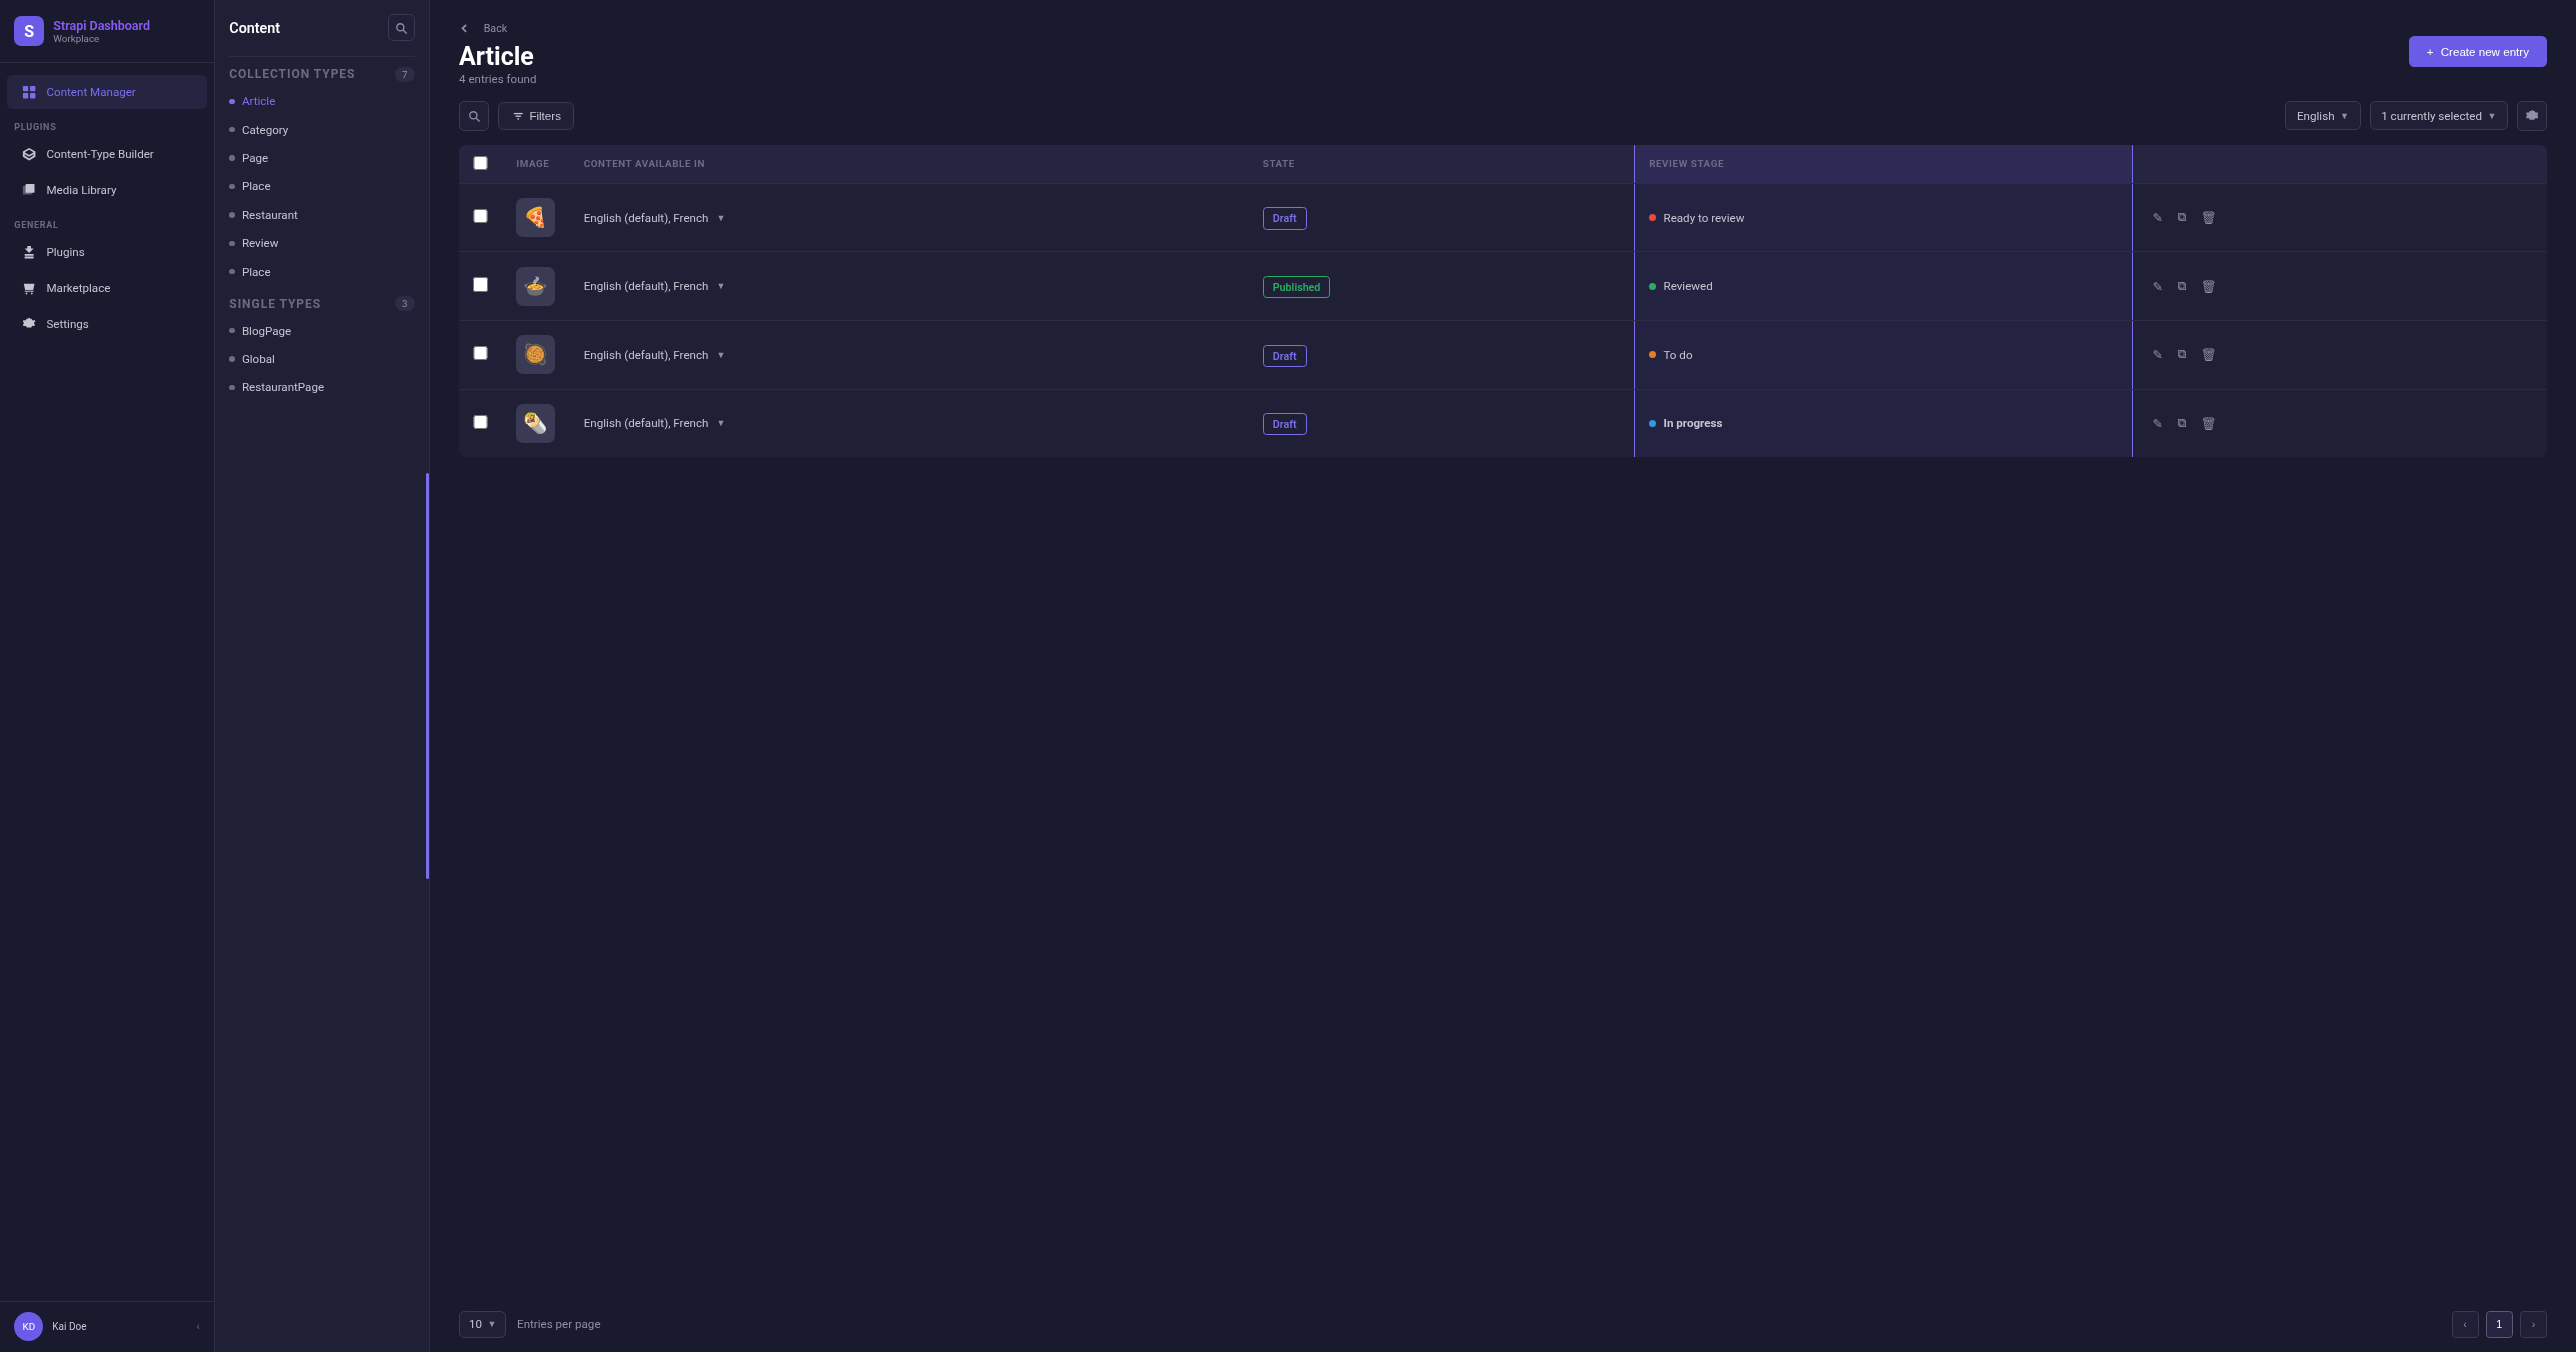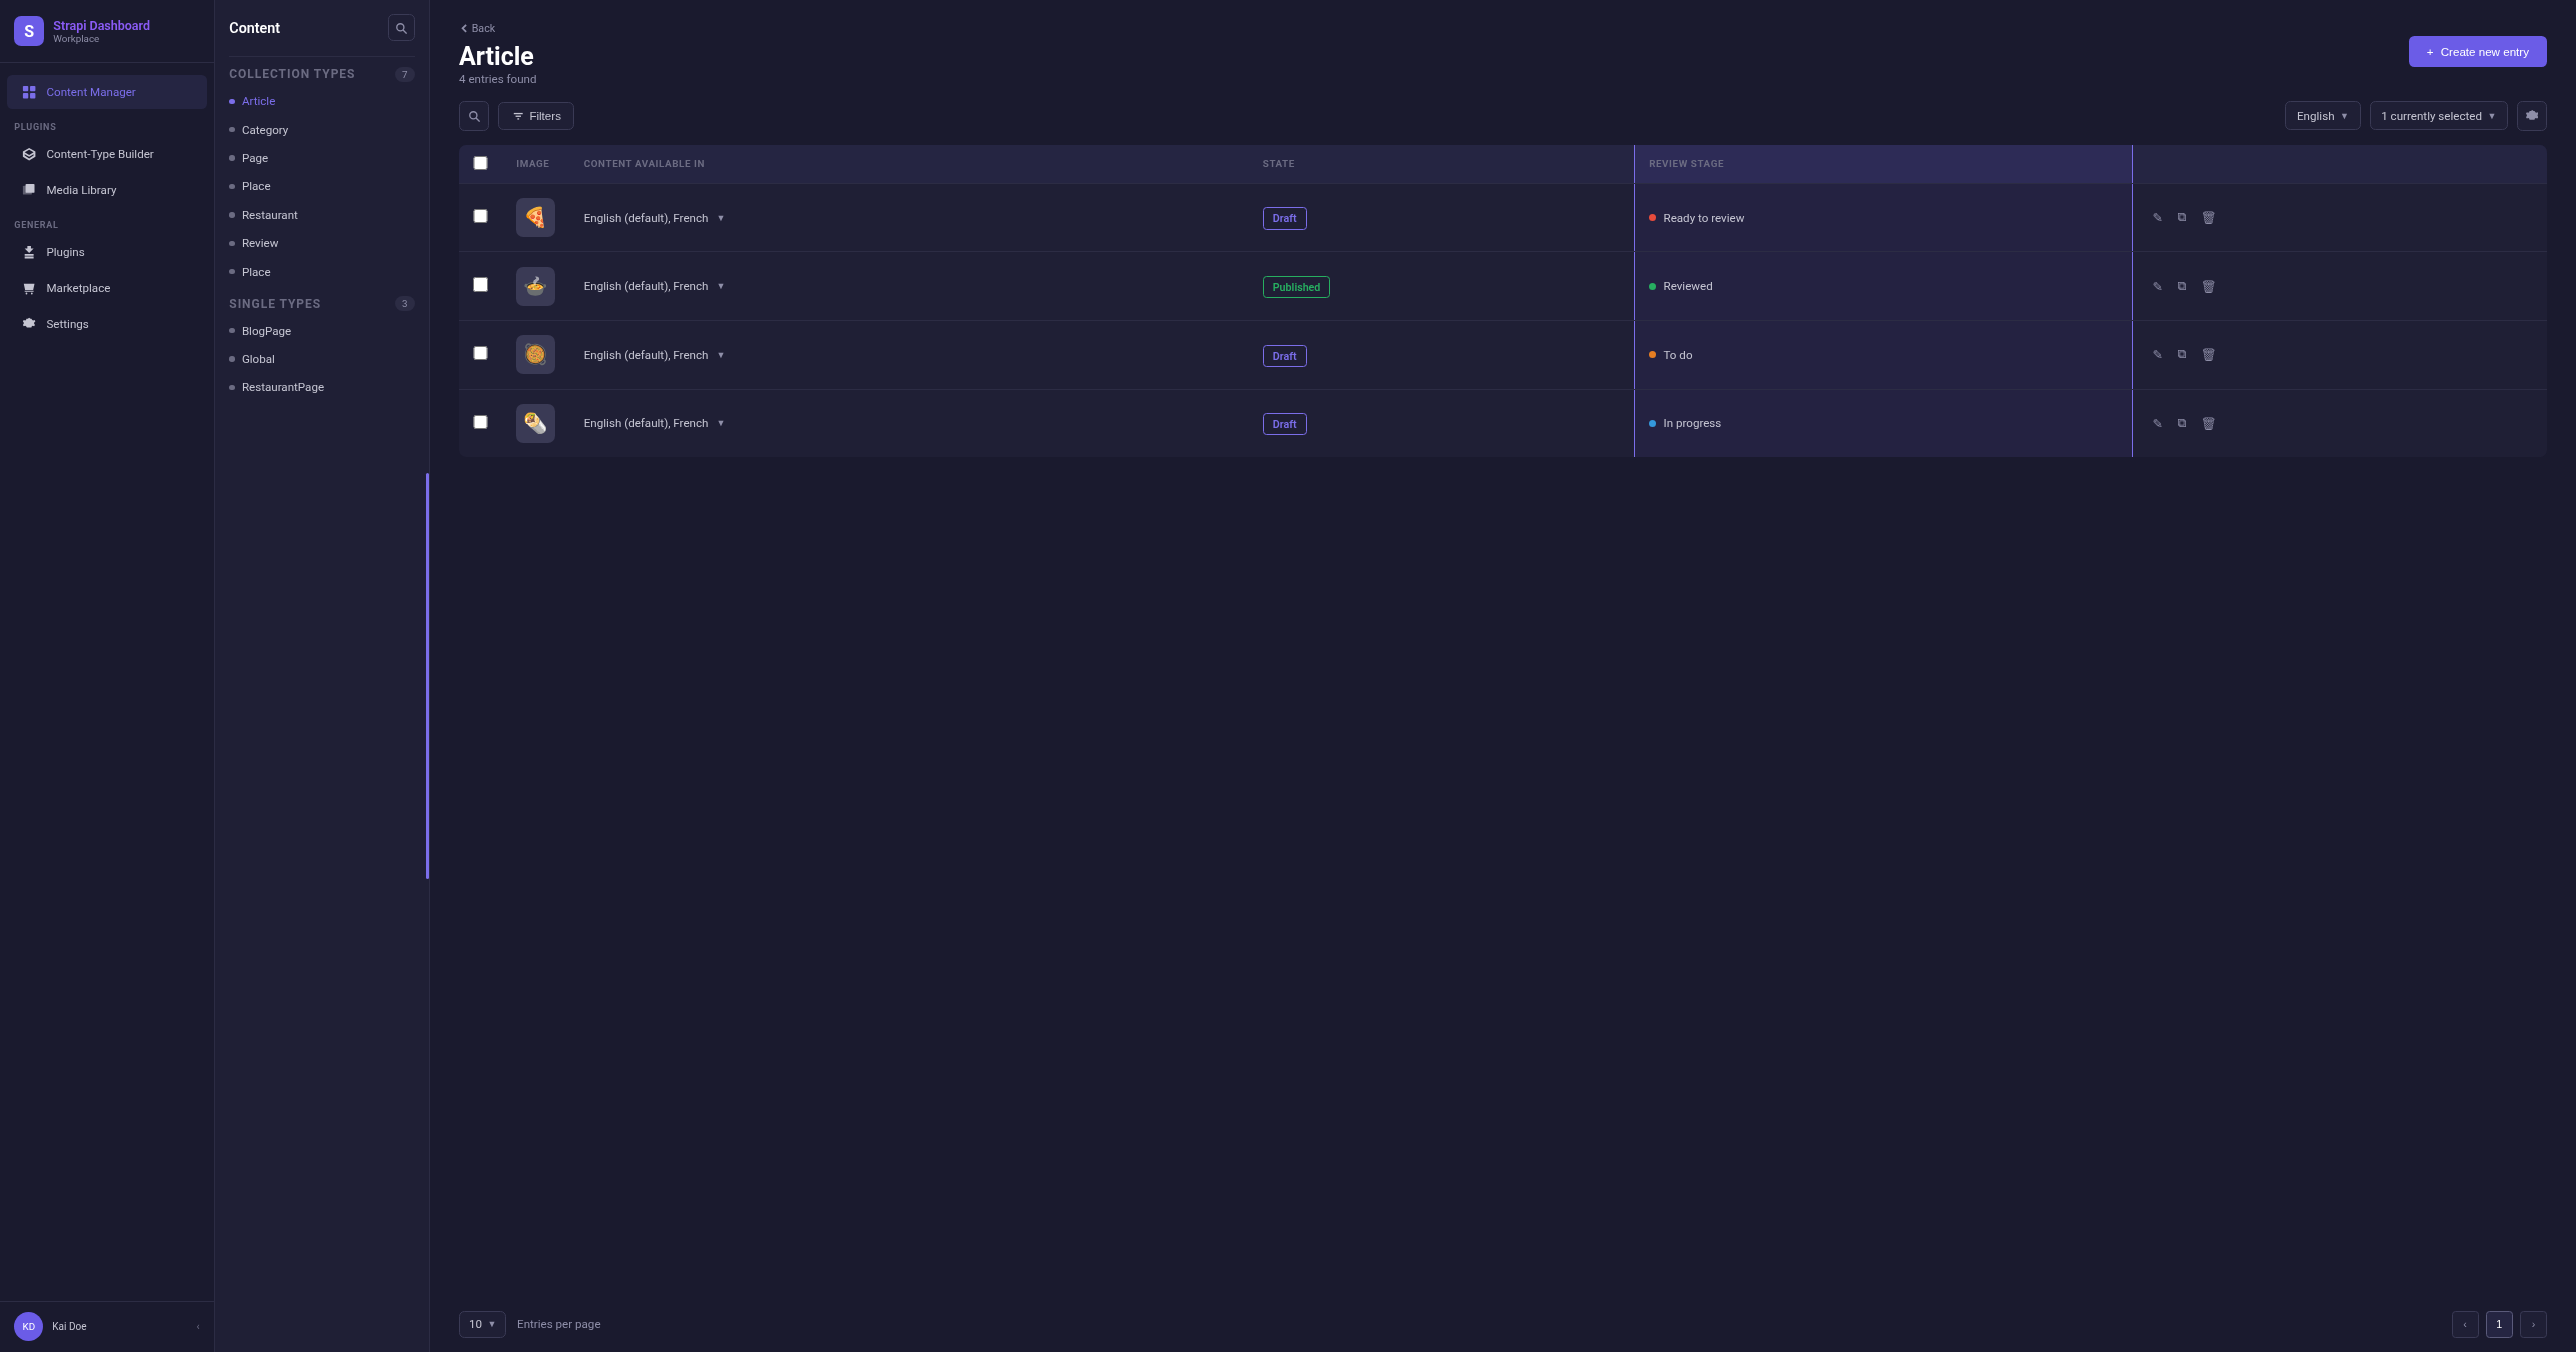--- a/index.html
+++ b/index.html
@@ -206,21 +206,21 @@
     }
     .main-header {
       padding: 21.5px 29px 14.3px;
       display: flex;
       align-items: flex-start;
       justify-content: space-between;
     }
     .back-link {
       display: flex;
       align-items: center;
-      gap: 2px;
+      gap: 14px;
       color: #8e8ea8;
       font-size: 10.7px;
       cursor: pointer;
       margin-bottom: 7.2px;
     }
     .page-title {
       color: #fff;
       font-size: 25px;
       font-weight: 700;
     }
@@ -388,20 +388,21 @@
       border-left: 1.8px solid #7b6eea;
       border-right: 1.8px solid #7b6eea;
     }
     .review-col-header {
       background: rgba(107, 92, 231, 0.12);
       border-left: 1.8px solid #7b6eea;
       border-right: 1.8px solid #7b6eea;
     }
     .review-stage-last {
       border-bottom: 1.8px solid #7b6eea;
+      font-weight: bold;
     }
     .stage-indicator {
       display: flex;
       align-items: center;
       gap: 7.2px;
       font-size: 11.6px;
       color: #c5c5d2;
     }
     .stage-dot {
       width: 7.2px;

